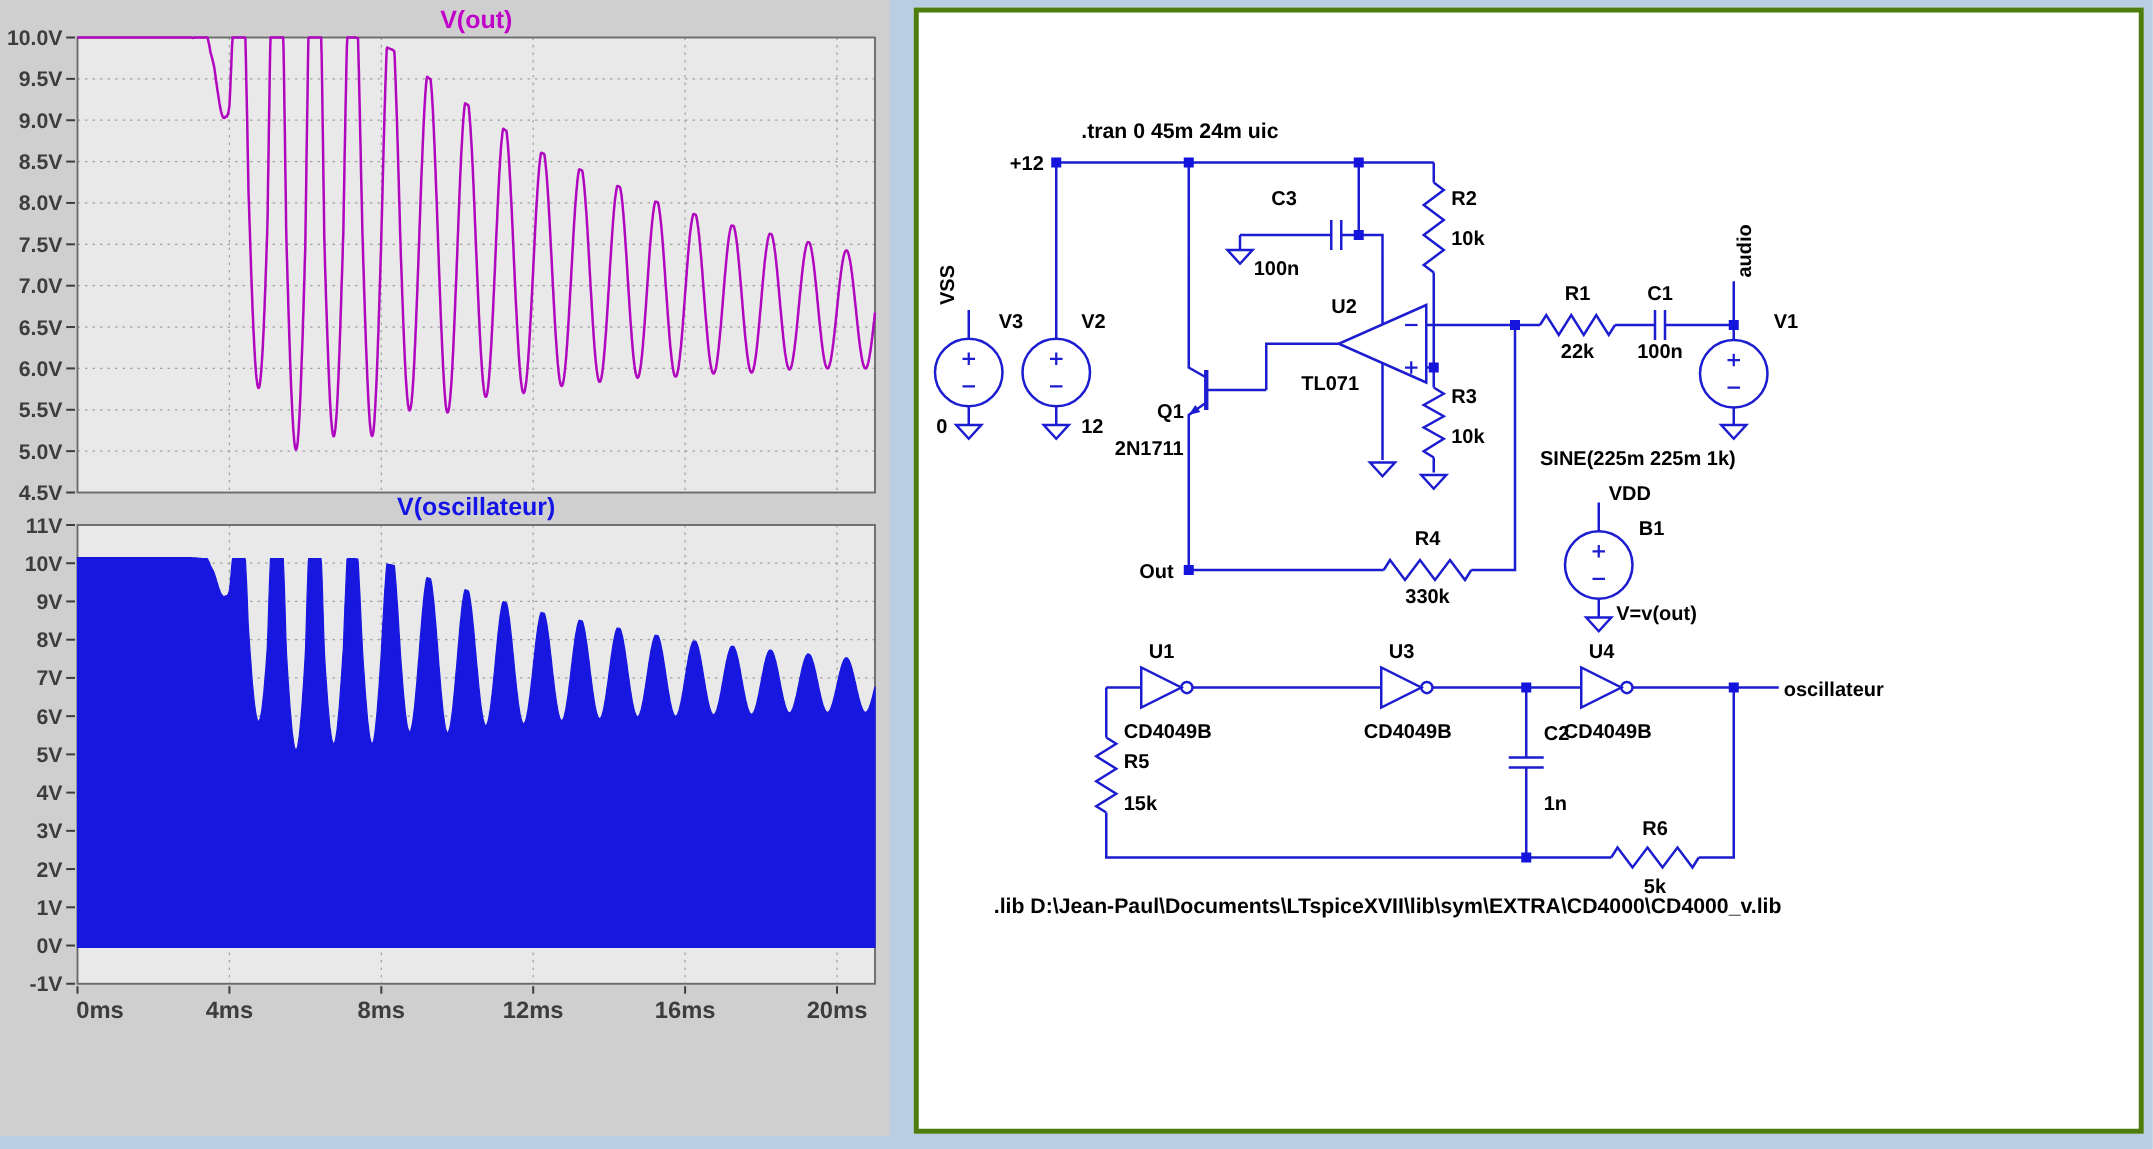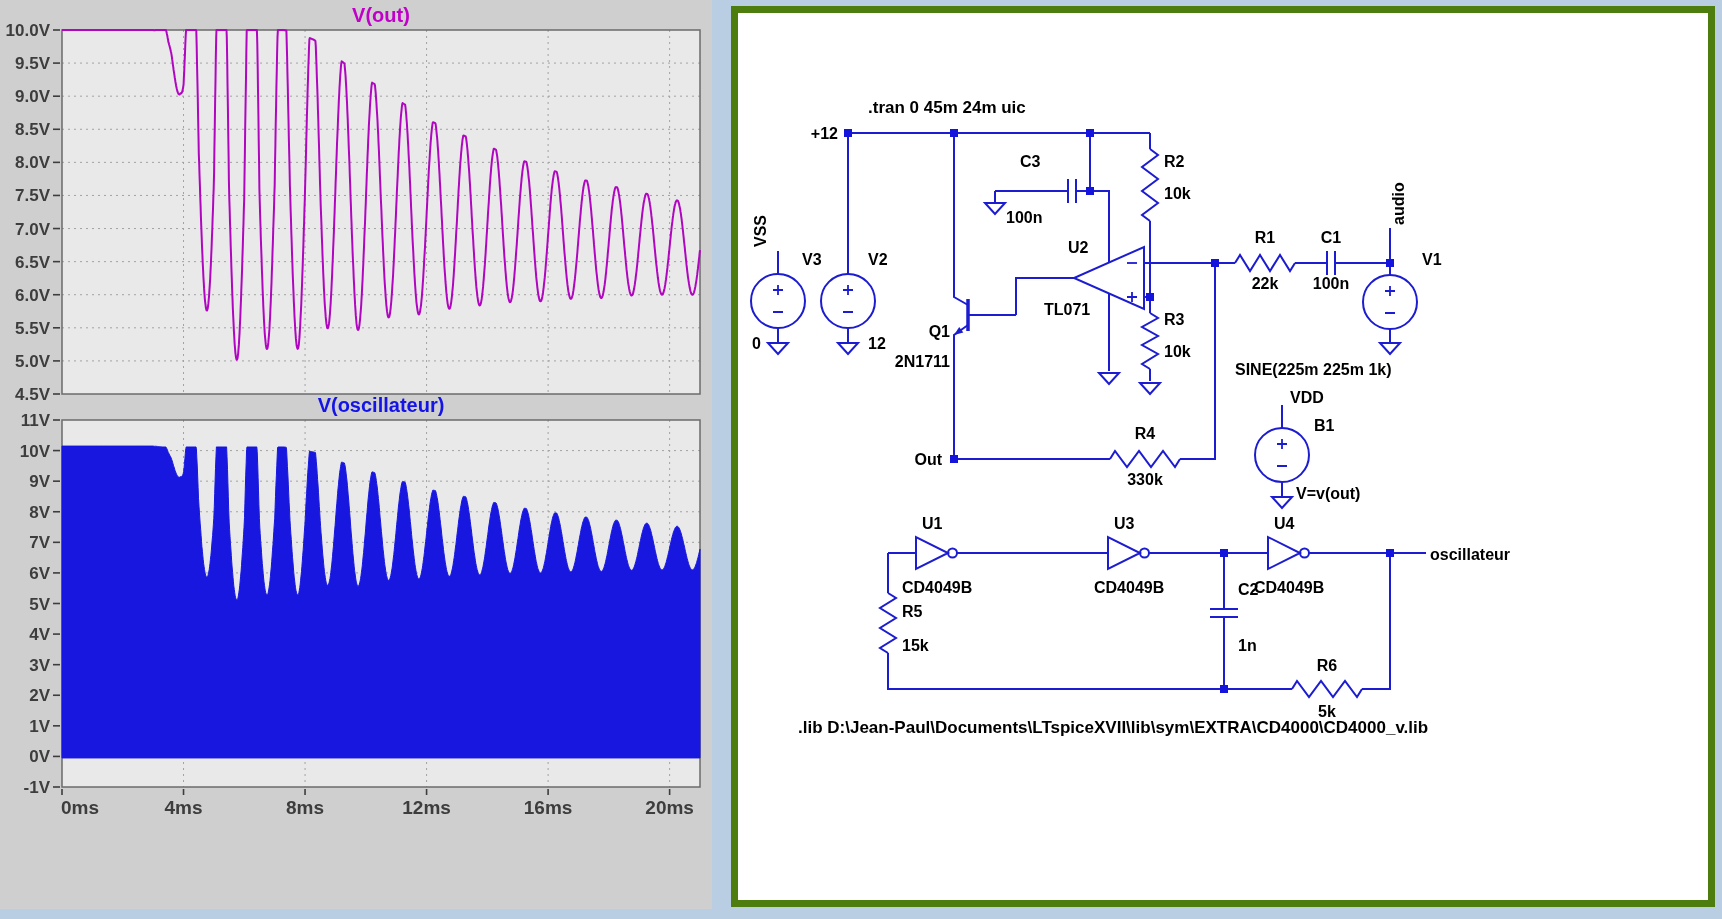--- a/index.html
+++ b/index.html
@@ -1,18 +1,18 @@
 <!DOCTYPE html>
 <html><head>
 <meta charset="utf-8">
 <style>
   html,body{margin:0;padding:0;background:#b9cee2;font-family:"Liberation Sans",sans-serif;}
   .stage{position:relative;width:1722px;height:919px;background:#b9cee2;overflow:hidden;}
   .plots-pane{position:absolute;left:0;top:0;width:712px;height:909px;background:#cfcfcf;text-align:right;}
-  .schematic-pane{position:absolute;left:731px;top:6px;width:984px;height:901px;background:#ffffff;border:7px solid #4d7c0f;box-sizing:border-box;}
+  .schematic-pane{position:absolute;left:731px;top:6px;width:984px;height:901px;background:#ffffff;border:4px solid #4d7c0f;box-sizing:border-box;}
   .panebg{fill:#cfcfcf;}
   .plotbg{fill:#e9e9e9;}
   .pborder{fill:none;stroke:#6b6b6b;stroke-width:1.5;}
   .grid{stroke:#a2a2a2;stroke-width:1;stroke-dasharray:2,4;}
   .tick{stroke:#3d3d3d;stroke-width:1.6;}
   .ylab{font:bold 17px "Liberation Sans",sans-serif;fill:#3d3d3d;}
   .xlab{font:bold 19px "Liberation Sans",sans-serif;fill:#3d3d3d;}
   .ptitle{font:bold 20px "Liberation Sans",sans-serif;}
   .wire{stroke:#1c1cd0;stroke-width:2;fill:none;}
   .wire3{stroke:#1c1cd0;stroke-width:3.5;fill:none;}

